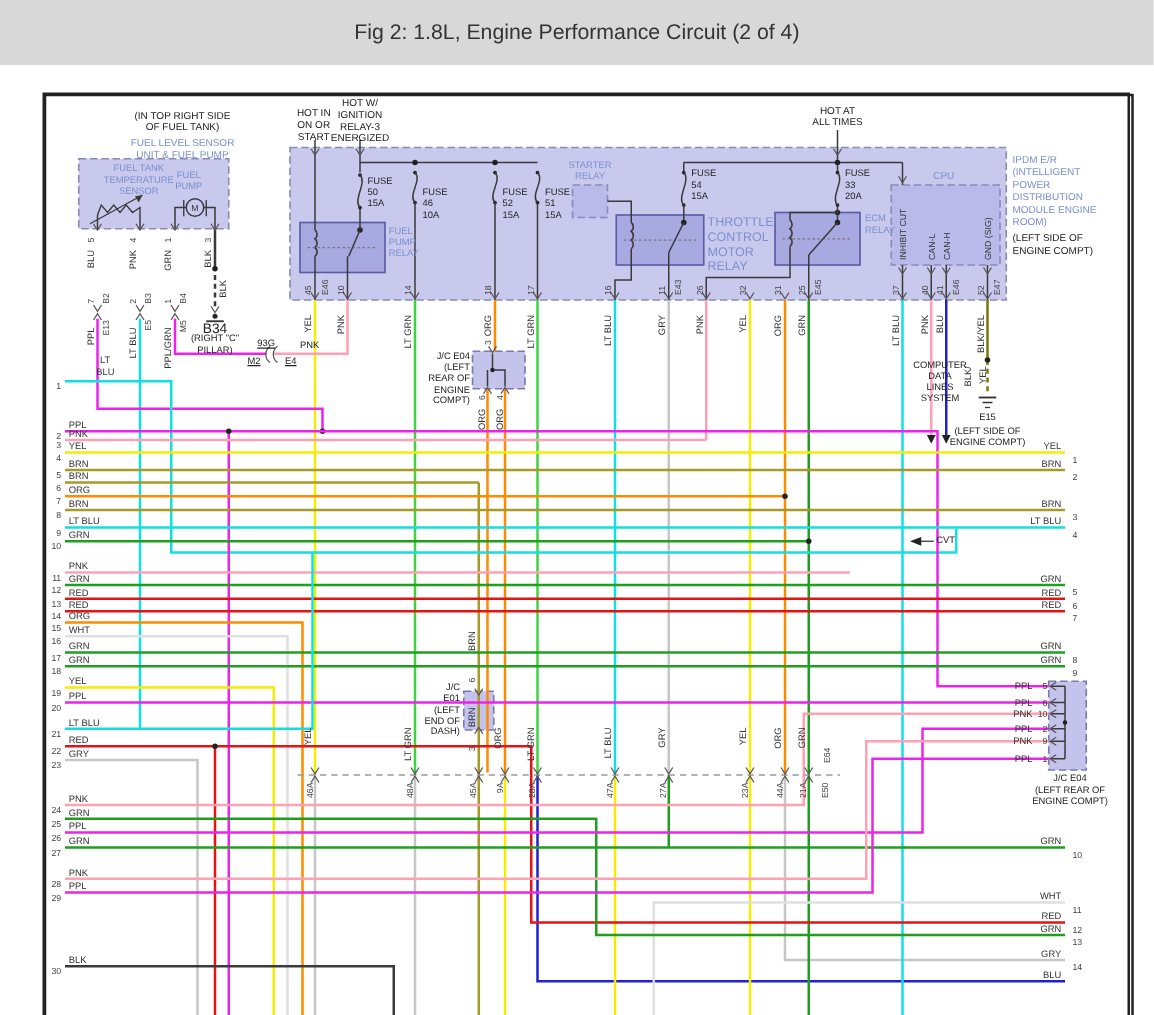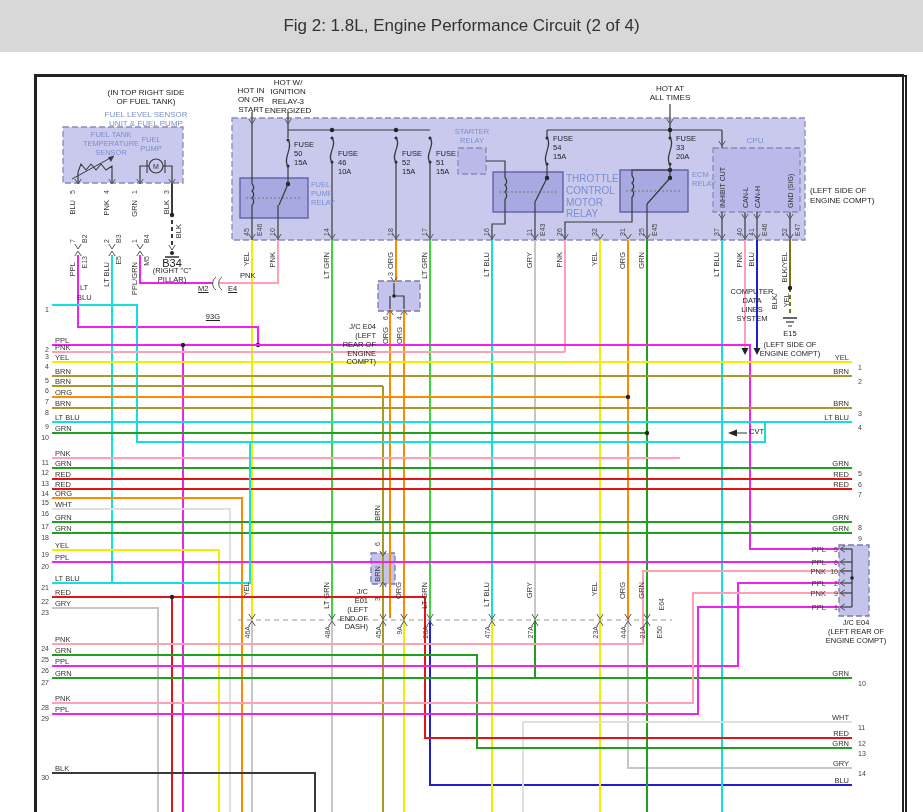--- a/index.html
+++ b/index.html
@@ -5,21 +5,21 @@
   html,body{margin:0;padding:0;background:#fff;}
   .canvas{position:relative;width:923px;height:812px;background:#fff;overflow:hidden;
           font-family:"Liberation Sans",sans-serif;}
   .titlebar{position:absolute;left:0;top:0;width:923px;height:52px;background:#d8d8d8;
             display:flex;align-items:center;justify-content:center;font-size:17px;color:#333;}
   .frame{position:absolute;left:35px;top:75px;width:868px;height:745px;border:2px solid #222;}
   svg{position:absolute;left:0;top:0;}
   .lbl{position:absolute;white-space:pre-line;font-size:8px;line-height:1.18;color:#222;}
   .blue{color:#7a8fce;}
   .ctr{text-align:center;}
-  .rt{text-align:right;margin-top:42px;}
+  .rt{text-align:right;}
   .und{text-decoration:underline;}
   text{font-family:"Liberation Sans",sans-serif;}
 </style>
 </head>
 <body>
 
 <div class="canvas">
   <div class="titlebar">Fig 2: 1.8L, Engine Performance Circuit (2 of 4)</div>
   <div class="frame"></div>
   <svg id="wires" width="923" height="812" viewBox="0 0 923 812">
@@ -484,20 +484,26 @@
   <div class="lbl blue" style="left:311px;top:181px;width:42px;font-size:7.5px">FUEL
 PUMP
 RELAY</div>
   <div class="lbl blue" style="left:566px;top:173px;width:64px;font-size:10px">THROTTLE
 CONTROL
 MOTOR
 RELAY</div>
   <div class="lbl blue" style="left:692px;top:171px;width:34px;font-size:7.5px">ECM
 RELAY</div>
   <div class="lbl ctr blue" style="left:738px;top:136px;width:34px">CPU</div>
+  <div class="lbl blue" style="left:810px;top:123px;width:94px;line-height:1.25">IPDM E/R
+(INTELLIGENT
+POWER
+DISTRIBUTION
+MODULE ENGINE
+ROOM)</div>
   <div class="lbl" style="left:810px;top:186px;width:94px;line-height:1.25">(LEFT SIDE OF
 ENGINE COMPT)</div>
   <div class="lbl" style="left:294px;top:141px;width:30px;font-size:7.5px">FUSE
 50
 15A</div>
   <div class="lbl" style="left:338px;top:150px;width:30px;font-size:7.5px">FUSE
 46
 10A</div>
   <div class="lbl" style="left:402px;top:150px;width:30px;font-size:7.5px">FUSE
 52

